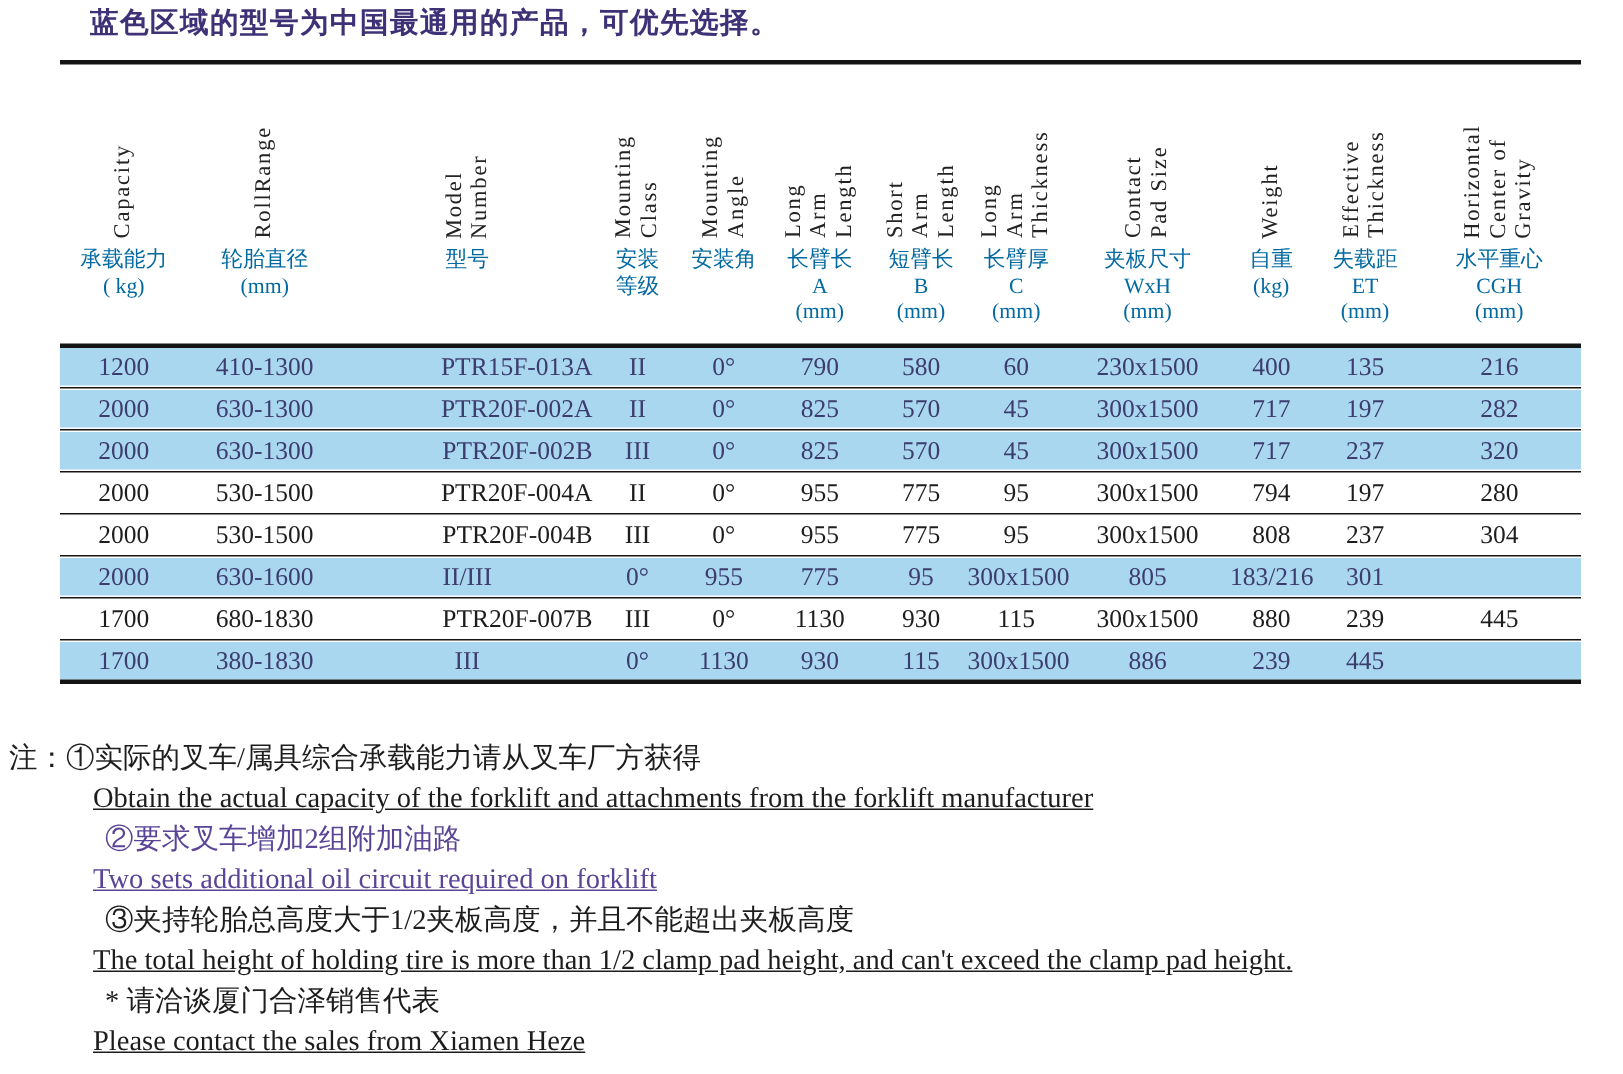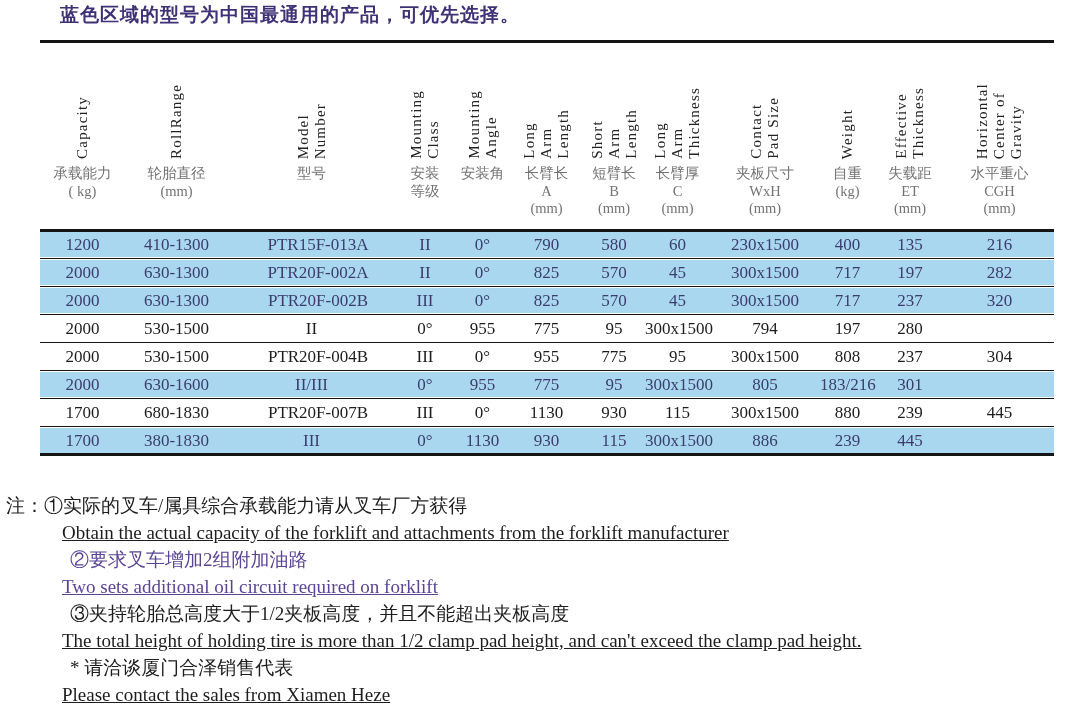--- a/index.html
+++ b/index.html
@@ -16,27 +16,27 @@
   .grid12{display:grid;grid-template-columns:85px 103px 167px 60px 55px 73px 62px 65px 110px 55px 70px 109px;}
   .thead{width:100%;}
   .hcol{display:flex;flex-direction:column;align-items:center;justify-content:flex-end;}
   .rot{height:116px;display:flex;align-items:flex-end;justify-content:center;}
   .rot span{
     writing-mode:vertical-rl;transform:rotate(180deg);white-space:pre;
     font-size:15px;line-height:17px;letter-spacing:1.2px;color:#232323;
   }
   .zh{
     height:70px;box-sizing:border-box;padding-top:6px;text-align:center;
-    font-size:14.5px;line-height:17.5px;white-space:pre;color:#737373;
+    font-size:14.5px;line-height:17.5px;white-space:pre;color:#0369a1;
   }
   .row{height:25px;line-height:25px;font-size:17px;background:#fff;color:var(--text,#1d1d1d);}
   .row.hl{background:var(--highlight,#a9d7ef);color:var(--hltext,#3c3c6e);}
   .sep{height:1px;background:var(--line,#151515);margin:1px 0;}
   .cell{text-align:center;white-space:nowrap;overflow:visible;}
-  .cell.left{text-align:center;padding-left:13px;}
+  .cell.left{text-align:right;padding-left:13px;}
   .notes{position:absolute;left:6px;top:492px;font-size:19px;}
   .note-line{height:27px;line-height:27px;white-space:pre;color:var(--text,#1d1d1d);}
   .note-line.purple{color:var(--purple,#5a4496);}
   .note-line.ind1{padding-left:56px;text-decoration:underline;}
   .note-line.ind2{padding-left:64px;}
 </style>
 </head>
 <body>
 
 <div class="page">
@@ -190,20 +190,21 @@
           <div class="cell">45</div>
           <div class="cell">300x1500</div>
           <div class="cell">717</div>
           <div class="cell">237</div>
           <div class="cell">320</div>
         </div>
         <div class="sep"></div>
         <div class="row grid12">
           <div class="cell">2000</div>
           <div class="cell">530-1500</div>
+          <div class="cell left">PTR20F-004A</div>
           <div class="cell">II</div>
           <div class="cell">0°</div>
           <div class="cell">955</div>
           <div class="cell">775</div>
           <div class="cell">95</div>
           <div class="cell">300x1500</div>
           <div class="cell">794</div>
           <div class="cell">197</div>
           <div class="cell">280</div>
         </div>

